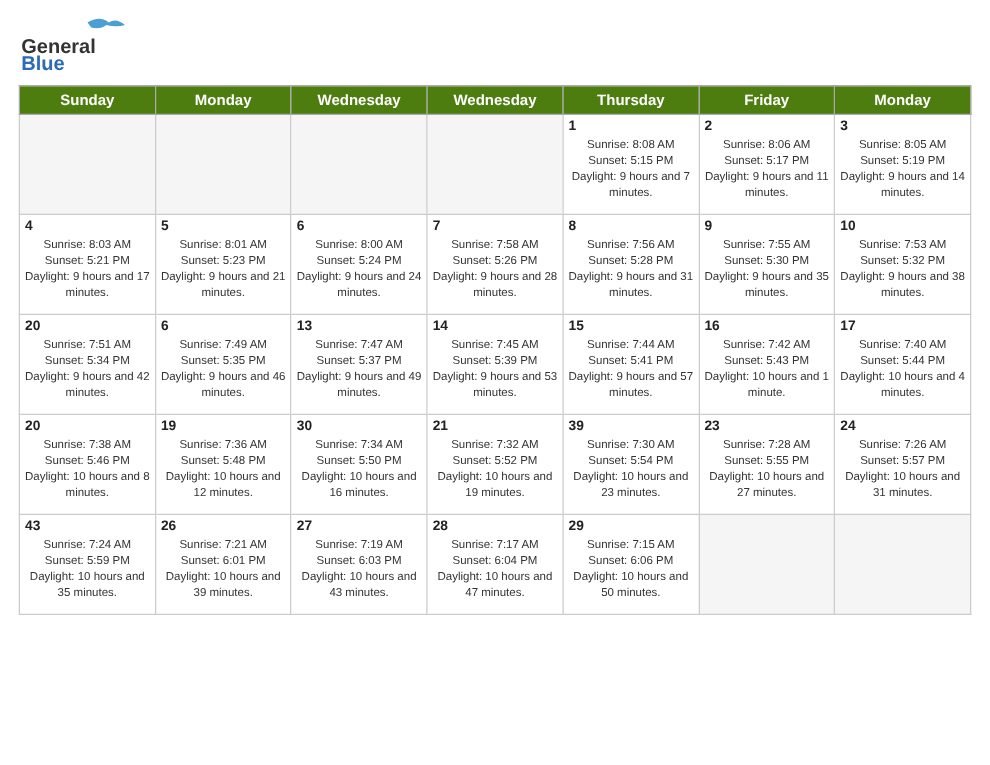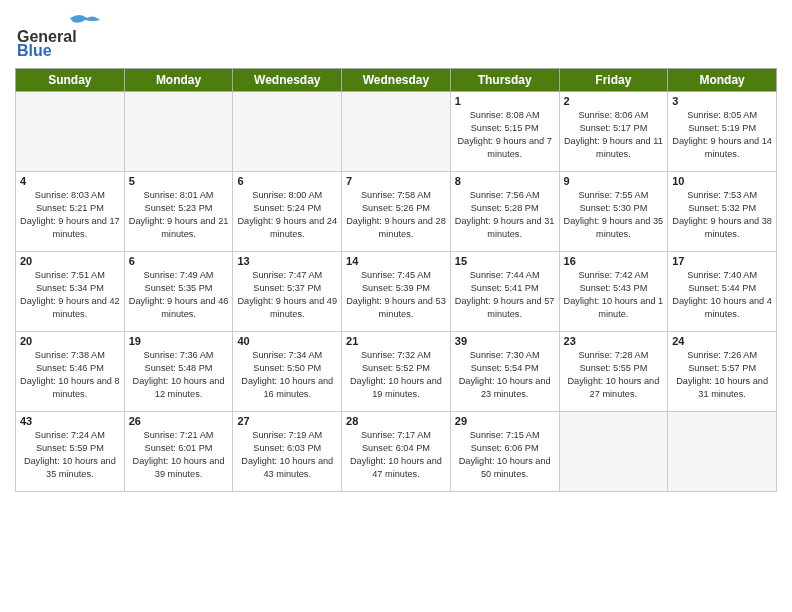--- a/index.html
+++ b/index.html
@@ -190,21 +190,21 @@
         <tr>
           <td>
             <div class="day-num">20</div>
           <div class="day-info">Sunrise: 7:38 AM<br>Sunset: 5:46 PM<br>Daylight: 10 hours and 8 minutes.</div>
           </td>
           <td>
             <div class="day-num">19</div>
           <div class="day-info">Sunrise: 7:36 AM<br>Sunset: 5:48 PM<br>Daylight: 10 hours and 12 minutes.</div>
           </td>
           <td>
-            <div class="day-num">40</div>
+            <div class="day-num">30</div>
           <div class="day-info">Sunrise: 7:34 AM<br>Sunset: 5:50 PM<br>Daylight: 10 hours and 16 minutes.</div>
           </td>
           <td>
             <div class="day-num">21</div>
           <div class="day-info">Sunrise: 7:32 AM<br>Sunset: 5:52 PM<br>Daylight: 10 hours and 19 minutes.</div>
           </td>
           <td>
             <div class="day-num">39</div>
           <div class="day-info">Sunrise: 7:30 AM<br>Sunset: 5:54 PM<br>Daylight: 10 hours and 23 minutes.</div>
           </td>

